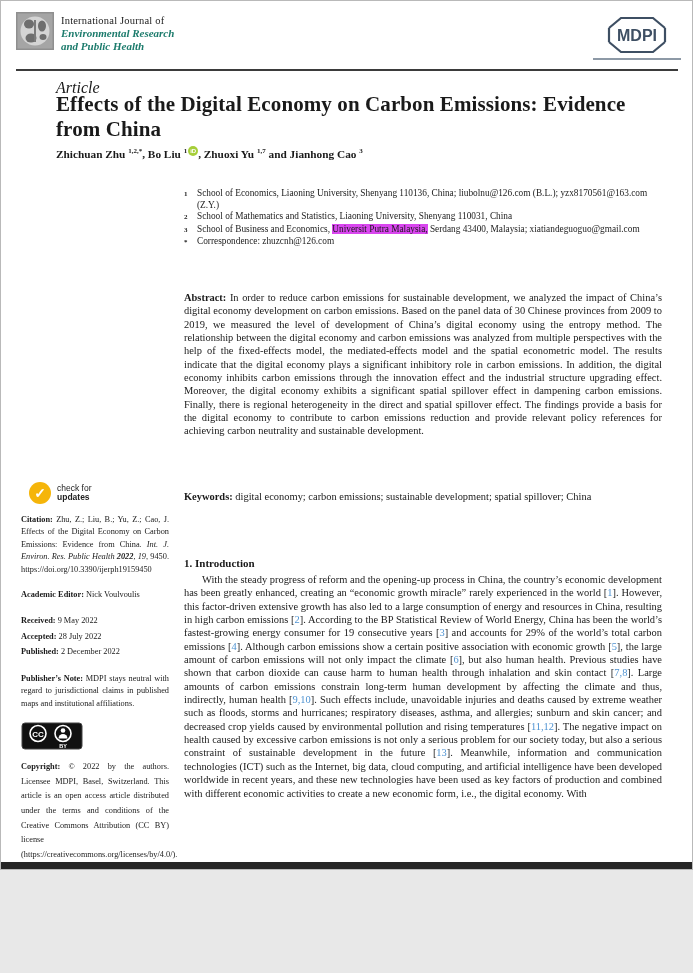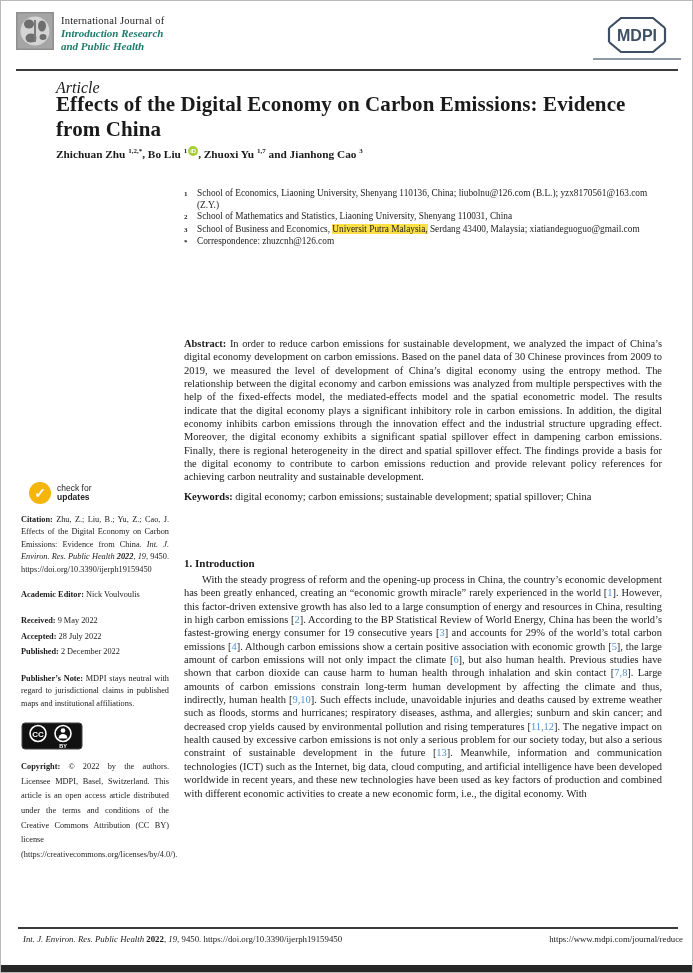--- a/index.html
+++ b/index.html
@@ -1,49 +1,49 @@
 <!DOCTYPE html>
 <html><head>
 <meta charset="utf-8">
 <style>
   * { margin:0; padding:0; box-sizing:border-box; }
   html,body { background:#e8e8e8; }
   .page {
-    position:relative; width:693px; height:973px; margin:0 auto;
+    position:relative; width:693px; height:870px; margin:0 auto;
     background:#ffffff; border:1px solid #b9b9b9; overflow:hidden;
     font-family:"Liberation Serif", serif; color:#1a1a1a;padding-left:44px;
   }
   
   .hdr-logo { position:absolute; left:15px; top:11px; width:38px; height:38px; }
   .hdr-journal { position:absolute; left:60px; top:13px; font-size:10.5px; line-height:13px; }
   .hdr-journal .jl1 { color:#222; letter-spacing:.2px; }
   .hdr-journal .jl2, .hdr-journal .jl3 { color:#1c7b6c; font-weight:bold; font-style:italic; font-size:11px; }
   .mdpi-logo { position:absolute; left:594px; top:13px; }
   .mdpi-underline { position:absolute; left:592px; top:57px; width:88px; height:2px; background:#8d99a6; }
   .rule-top { position:absolute; left:15px; top:68px; width:662px; height:2px; background:#3b3b3b; }
   
   .article-type { position:absolute; left:55px; top:78px; font-style:italic; font-size:16px; }
   .title { position:absolute; left:55px; top:91px; width:608px; font-size:21px; line-height:24.5px; font-weight:bold; letter-spacing:.1px; }
   .authors { position:absolute; left:55px; top:145px; font-size:11.3px; font-weight:bold; }
   .s-sup { vertical-align:super; font-size:7px; line-height:0; }
   .s-orcid { display:inline-block; width:10px; height:10px; border-radius:50%; background:#a6ce39;
              color:#fff; font-family:"Liberation Sans", sans-serif; font-size:6px; font-weight:bold;
              text-align:center; line-height:10px; vertical-align:super; margin-left:1px; }
-  .s-hl { background:#fde047; }
+  .s-hl { background:#d946ef; }
   .s-ref { color:#4f93d2; }
   .s-b { font-weight:bold; }
   .s-i { font-style:italic; }
   .s-bi { font-weight:bold; font-style:italic; }
   
   .affs { position:absolute; left:183px; top:187px; width:482px; font-size:9.3px; line-height:11.6px; }
   .aff-row { display:flex; }
   .aff-num { width:13px; flex:none; vertical-align:super; font-size:7px; font-weight:bold; padding-top:1px; }
   .aff-text { flex:1; }
   
-  .abstract { position:absolute; left:183px; top:290px; width:478px; font-size:10.45px; line-height:13.35px; text-align:justify;margin-top:46px; }
+  .abstract { position:absolute; left:183px; top:290px; width:478px; font-size:10.45px; line-height:13.35px; text-align:justify; }
   .keywords { position:absolute; left:183px; top:489px; width:478px; font-size:10.45px; line-height:13.35px; }
   
   .sidebar { position:absolute; left:20px; top:481px; width:148px; font-size:8.3px; line-height:12.4px; }
   .check-badge { display:flex; align-items:center; gap:6px; cursor:pointer; margin-left:8px; }
   .check-circle { width:22px; height:22px; border-radius:50%; background:#f5b50a; color:#fff;
                   font-family:"Liberation Sans", sans-serif; font-weight:bold; font-size:14px;
                   text-align:center; line-height:22px; flex:none; }
   .check-text { font-family:"Liberation Sans", sans-serif; font-size:8.5px; line-height:9.5px; color:#222; }
   .check-text .ck2 { font-weight:bold; }
   .sb-citation { margin-top:10px; text-align:justify; }
@@ -72,21 +72,21 @@
     <rect x="1.5" y="1.5" width="35" height="35" fill="#a5a5a5"></rect>
     <circle cx="19" cy="19" r="14.5" fill="#d4d4d4"></circle>
     <ellipse cx="13" cy="12" rx="5" ry="4.5" fill="#6e6e6e"></ellipse>
     <ellipse cx="26" cy="14" rx="4" ry="5.5" fill="#6e6e6e"></ellipse>
     <ellipse cx="15" cy="26" rx="5.5" ry="4.5" fill="#6e6e6e"></ellipse>
     <ellipse cx="27" cy="25" rx="3.5" ry="3" fill="#6e6e6e"></ellipse>
     <rect x="18" y="8" width="2" height="22" fill="#7a7a7a"></rect>
   </svg>
   <div class="hdr-journal">
     <div class="jl1">International Journal of</div>
-    <div class="jl2">Introduction Research</div>
+    <div class="jl2">Environmental Research</div>
     <div class="jl3">and Public Health</div>
   </div>
   <svg class="mdpi-logo" width="84" height="42" viewBox="0 0 84 42">
     <polyline points="14,14 26,4 58,4 70,14" fill="none" stroke="#3e4f63" stroke-width="2.2"></polyline>
     <polyline points="70,28 58,38 26,38 14,28" fill="none" stroke="#3e4f63" stroke-width="2.2"></polyline>
     <line x1="14" y1="14" x2="14" y2="28" stroke="#3e4f63" stroke-width="2.2"></line>
     <line x1="70" y1="14" x2="70" y2="28" stroke="#3e4f63" stroke-width="2.2"></line>
     <text x="42" y="27" text-anchor="middle" font-family="Liberation Sans, sans-serif" font-size="16" font-weight="bold" fill="#3e4f63">MDPI</text>
   </svg>
   <div class="mdpi-underline"></div>

